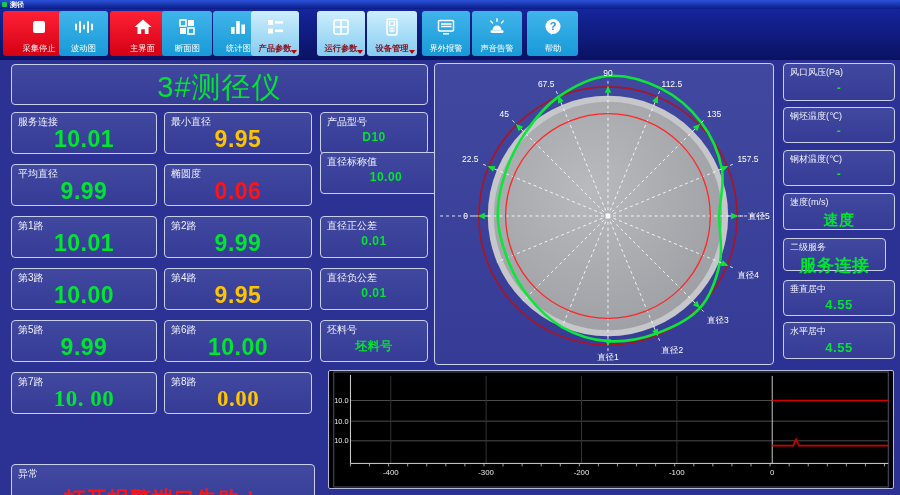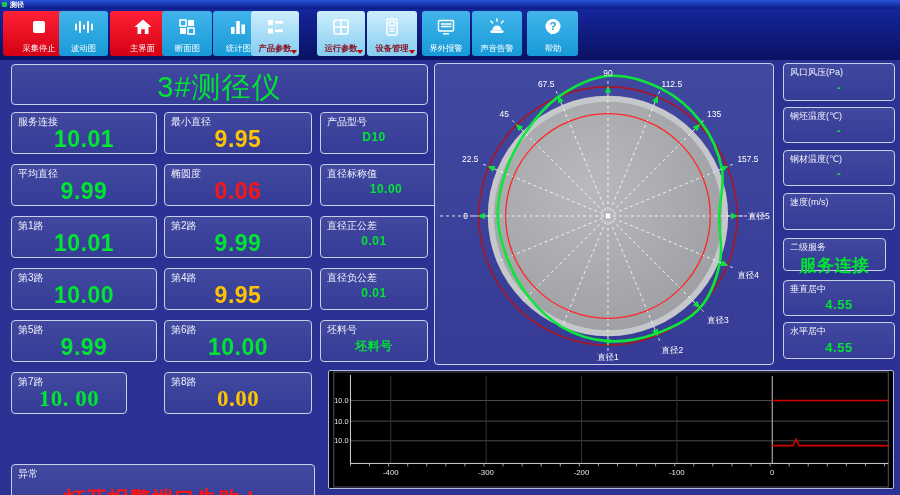--- a/index.html
+++ b/index.html
@@ -179,21 +179,21 @@
         <div class="pvalue v-small" style="color: rgb(0, 228, 50);">D10</div>
       </div>
       <div class="panel" style="left: 11px; top: 164px; width: 146px; height: 42px;">
         <span class="plabel">平均直径</span>
         <div class="pvalue v-big" style="color: rgb(0, 228, 50);">9.99</div>
       </div>
       <div class="panel" style="left: 164px; top: 164px; width: 148px; height: 42px;">
         <span class="plabel">椭圆度</span>
         <div class="pvalue v-big" style="color: rgb(255, 20, 20);">0.06</div>
       </div>
-      <div class="panel" style="left: 320px; top: 164px; width: 132px; height: 42px;">
+      <div class="panel" style="left: 320px; top: 152px; width: 132px; height: 42px;">
         <span class="plabel">直径标称值</span>
         <div class="pvalue v-small" style="color: rgb(0, 228, 50);">10.00</div>
       </div>
       <div class="panel" style="left: 11px; top: 216px; width: 146px; height: 42px;">
         <span class="plabel">第1路</span>
         <div class="pvalue v-big" style="color: rgb(0, 228, 50);">10.01</div>
       </div>
       <div class="panel" style="left: 164px; top: 216px; width: 148px; height: 42px;">
         <span class="plabel">第2路</span>
         <div class="pvalue v-big" style="color: rgb(0, 228, 50);">9.99</div>
@@ -219,21 +219,21 @@
         <div class="pvalue v-big" style="color: rgb(0, 228, 50);">9.99</div>
       </div>
       <div class="panel" style="left: 164px; top: 320px; width: 148px; height: 42px;">
         <span class="plabel">第6路</span>
         <div class="pvalue v-big" style="color: rgb(0, 228, 50);">10.00</div>
       </div>
       <div class="panel" style="left: 320px; top: 320px; width: 108px; height: 42px;">
         <span class="plabel">坯料号</span>
         <div class="pvalue v-small" style="color: rgb(0, 228, 50);">坯料号</div>
       </div>
-      <div class="panel" style="left: 11px; top: 372px; width: 116px; height: 42px;">
+      <div class="panel" style="left: 11px; top: 372px; width: 146px; height: 42px;">
         <span class="plabel">第7路</span>
         <div class="pvalue v-big v-serif" style="color: rgb(0, 228, 50);">10. 00</div>
       </div>
       <div class="panel" style="left: 164px; top: 372px; width: 148px; height: 42px;">
         <span class="plabel">第8路</span>
         <div class="pvalue v-big v-serif" style="color: rgb(255, 196, 0);">0.00</div>
       </div>
     </div>
 
   <div class="panel" id="alarm-panel" style="left:11px;top:424px;width:304px;height:54px;margin-top:40px;">
@@ -320,20 +320,21 @@
       <div class="panel" style="left: 783px; top: 107px; width: 112px; height: 36px;">
         <span class="plabel" style="font-size:9px">钢坯温度(℃)</span>
         <div class="pvalue" style="color: rgb(0, 228, 50); font-size: 12px; top: 16px;">-</div>
       </div>
       <div class="panel" style="left: 783px; top: 150px; width: 112px; height: 36px;">
         <span class="plabel" style="font-size:9px">钢材温度(℃)</span>
         <div class="pvalue" style="color: rgb(0, 228, 50); font-size: 12px; top: 16px;">-</div>
       </div>
       <div class="panel" style="left: 783px; top: 193px; width: 112px; height: 37px;">
         <span class="plabel" style="font-size:9px">速度(m/s)</span>
+        <div class="pvalue" style="color: rgb(0, 228, 50); font-size: 15px; top: 16.5px;">速度</div>
       </div>
       <div class="panel" style="left: 783px; top: 238px; width: 103px; height: 33px;">
         <span class="plabel" style="font-size:9px">二级服务</span>
         <div class="pvalue" style="color: rgb(0, 228, 50); font-size: 17px; top: 15px;">服务连接</div>
       </div>
       <div class="panel" style="left: 783px; top: 280px; width: 112px; height: 36px;">
         <span class="plabel" style="font-size:9px">垂直居中</span>
         <div class="pvalue" style="color: rgb(0, 228, 50); font-size: 13px; top: 16px;">4.55</div>
       </div>
       <div class="panel" style="left: 783px; top: 322px; width: 112px; height: 37px;">

